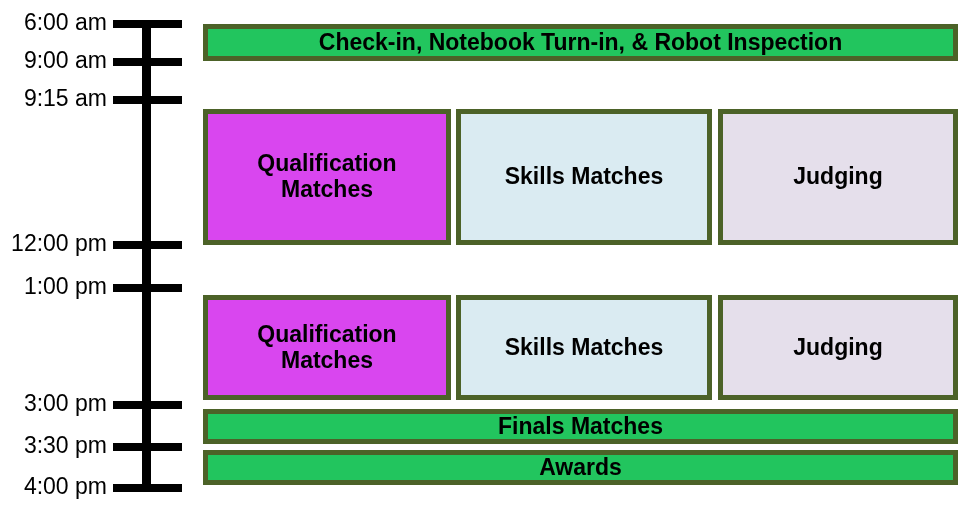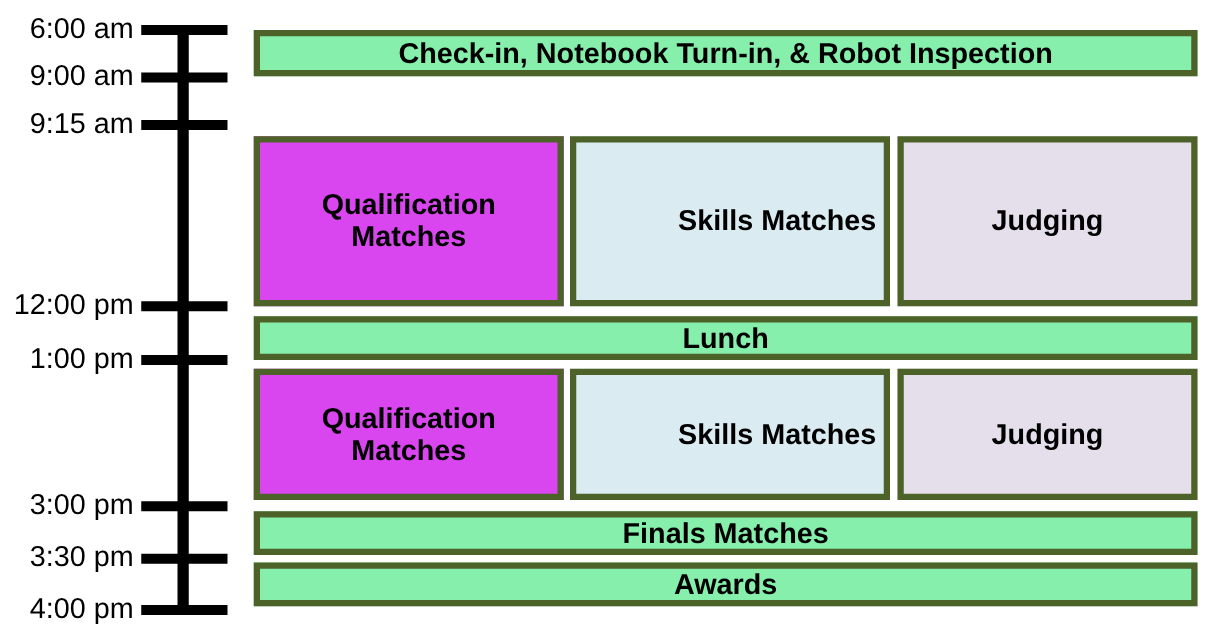--- a/index.html
+++ b/index.html
@@ -75,23 +75,23 @@
     align-items: center;
     justify-content: center;
     text-align: center;
     color: #000000;
     font-weight: bold;
     font-size: 23px;
     line-height: 1.12;
     font-family: "Liberation Sans", sans-serif;
     padding: 0 6px;
   }
-  .fill-green  { background: #86efac; }
+  .fill-green  { background: #22c55e; }
   .fill-pink   { background: #d946ef; }
-  .fill-blue   { background: #daebf2; justify-content: flex-end; }
+  .fill-blue   { background: #daebf2; }
   .fill-purple { background: #e5dfeb; }
 
   .block-label { display: block; }
 </style>
 </head>
 <body>
 
 <div id="canvas">
 
   <div id="axis-area">
@@ -122,23 +122,20 @@
       </div>
       <div class="block fill-pink" style="left: 203px; top: 109px; width: 248px; height: 136px;">
         <span class="block-label">Qualification Matches</span>
       </div>
       <div class="block fill-blue" style="left: 456px; top: 109px; width: 256px; height: 136px;">
         <span class="block-label">Skills Matches</span>
       </div>
       <div class="block fill-purple" style="left: 718px; top: 109px; width: 240px; height: 136px;">
         <span class="block-label">Judging</span>
       </div>
-      <div class="block fill-green" style="left: 203px; top: 253px; width: 755px; height: 35px;">
-        <span class="block-label">Lunch</span>
-      </div>
       <div class="block fill-pink" style="left: 203px; top: 295px; width: 248px; height: 105px;">
         <span class="block-label">Qualification Matches</span>
       </div>
       <div class="block fill-blue" style="left: 456px; top: 295px; width: 256px; height: 105px;">
         <span class="block-label">Skills Matches</span>
       </div>
       <div class="block fill-purple" style="left: 718px; top: 295px; width: 240px; height: 105px;">
         <span class="block-label">Judging</span>
       </div>
       <div class="block fill-green" style="left: 203px; top: 450px; width: 755px; height: 35px;">

